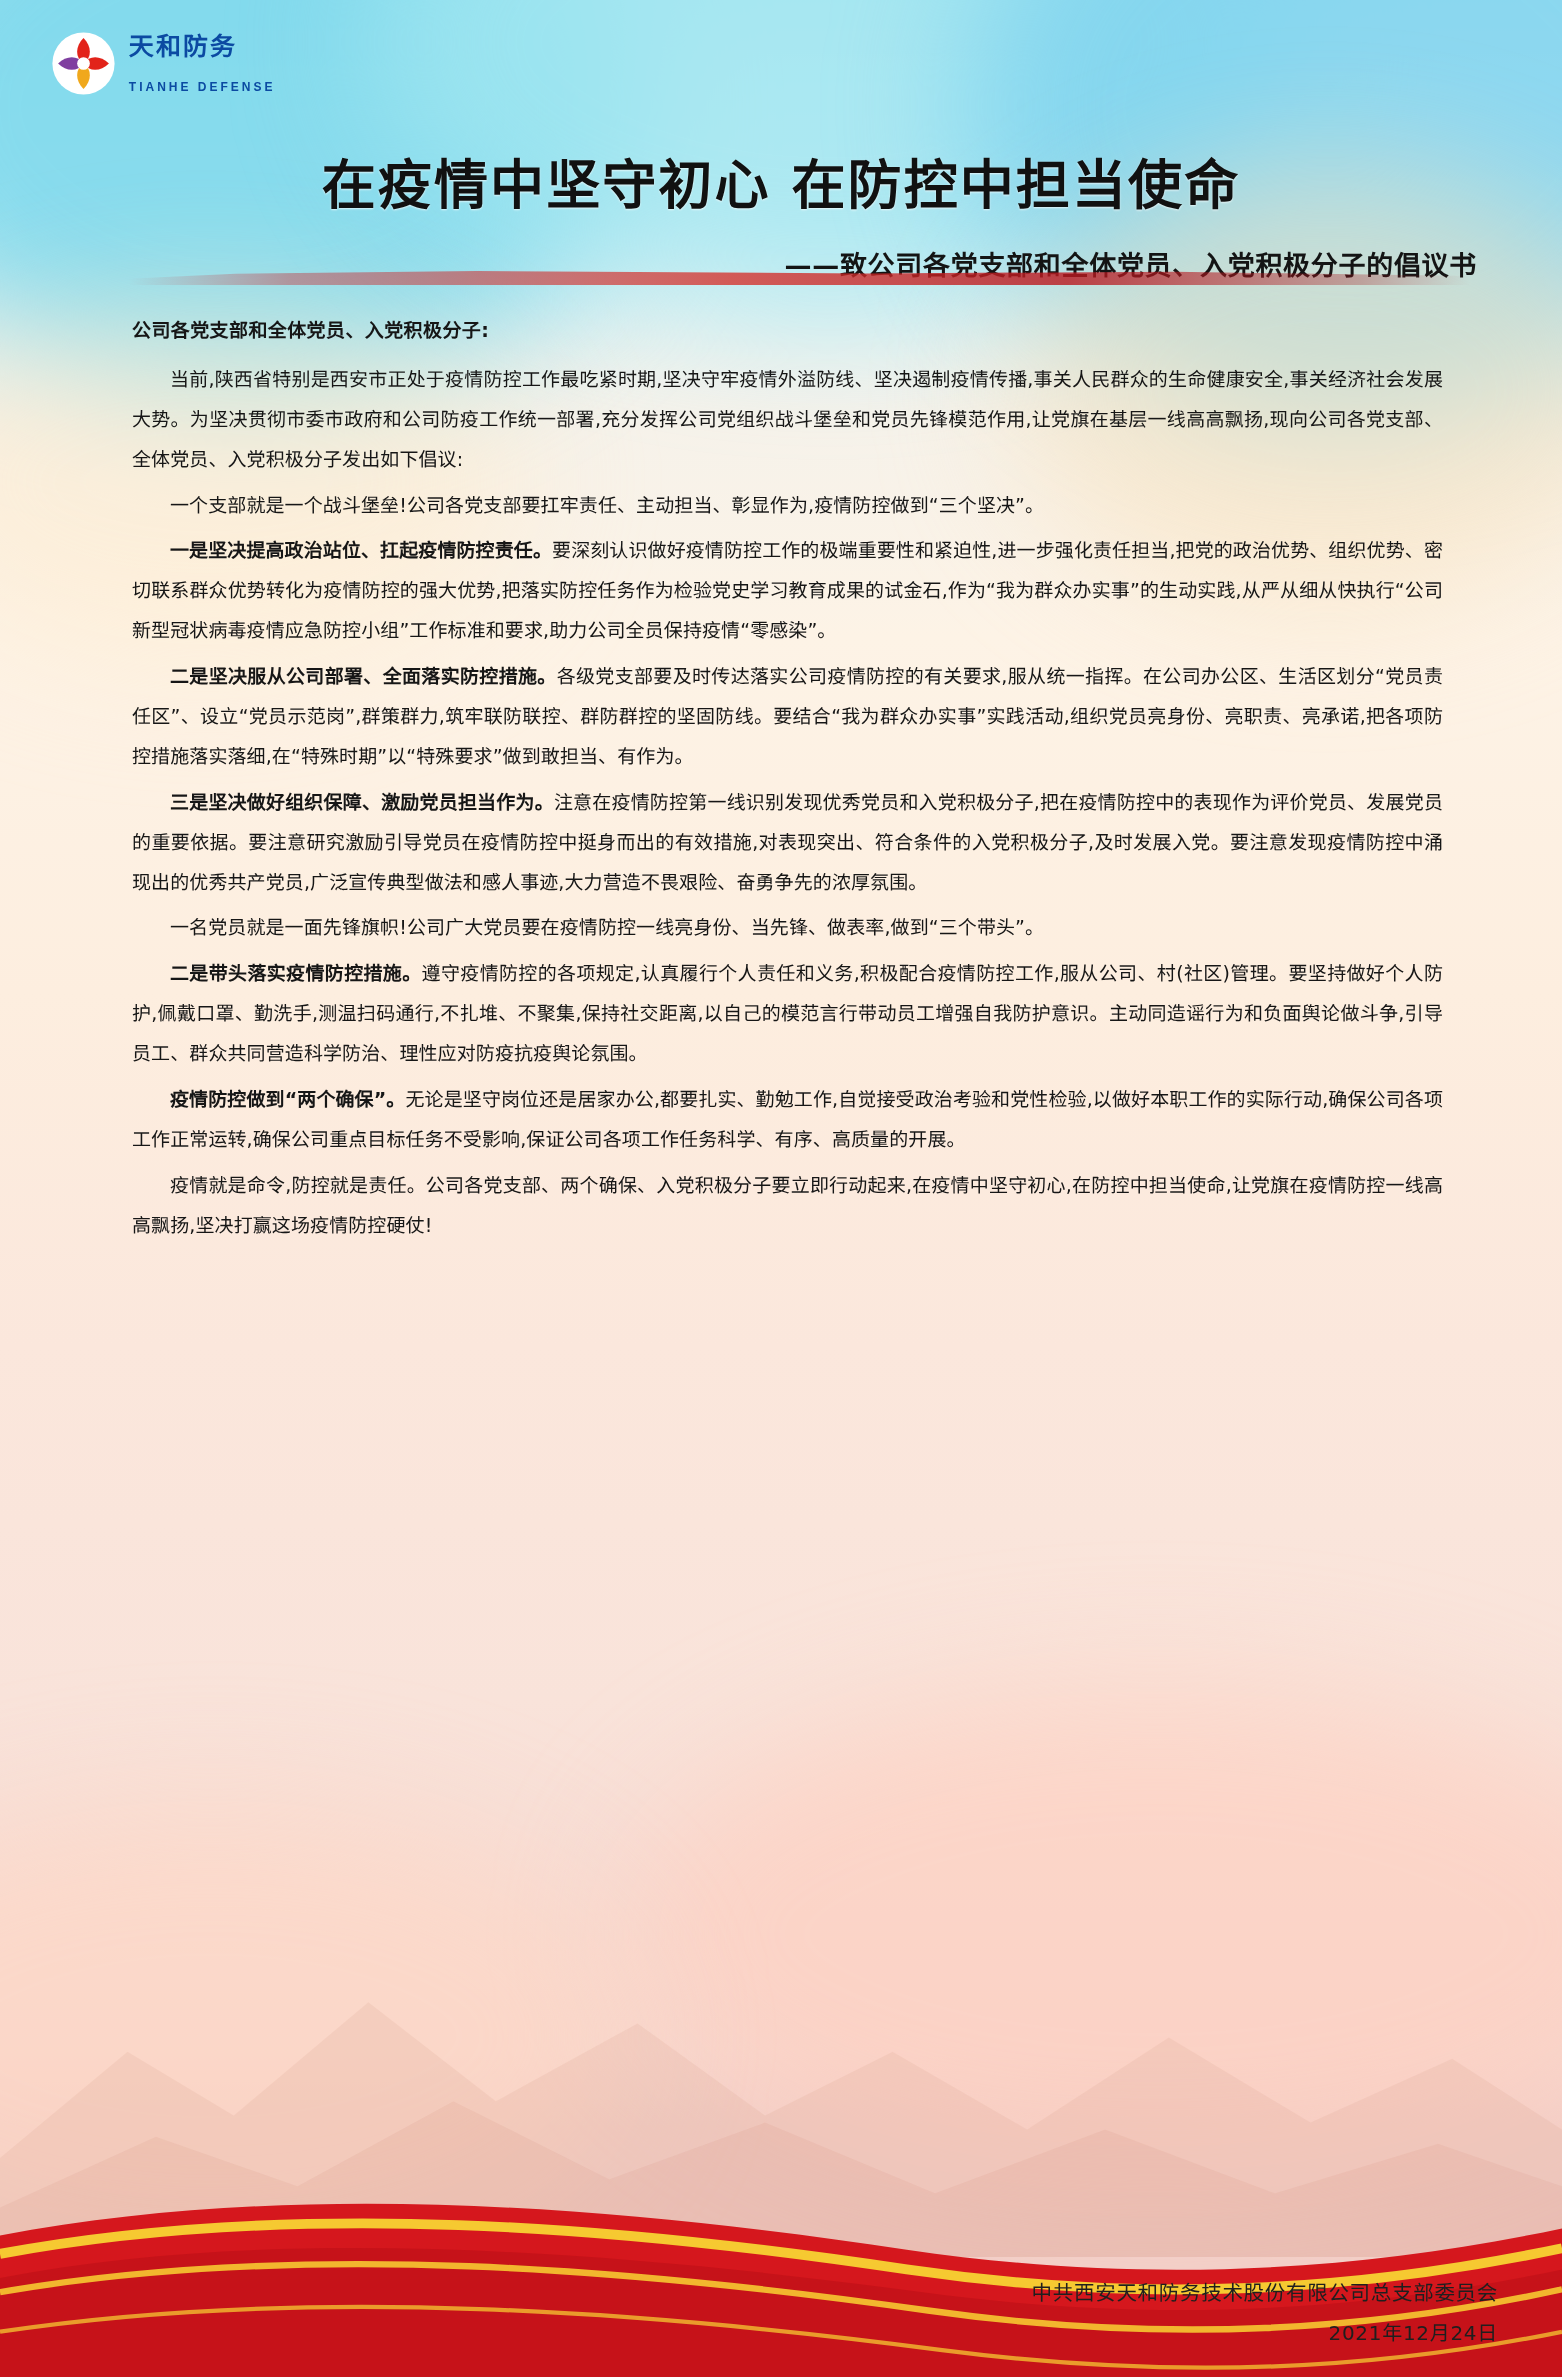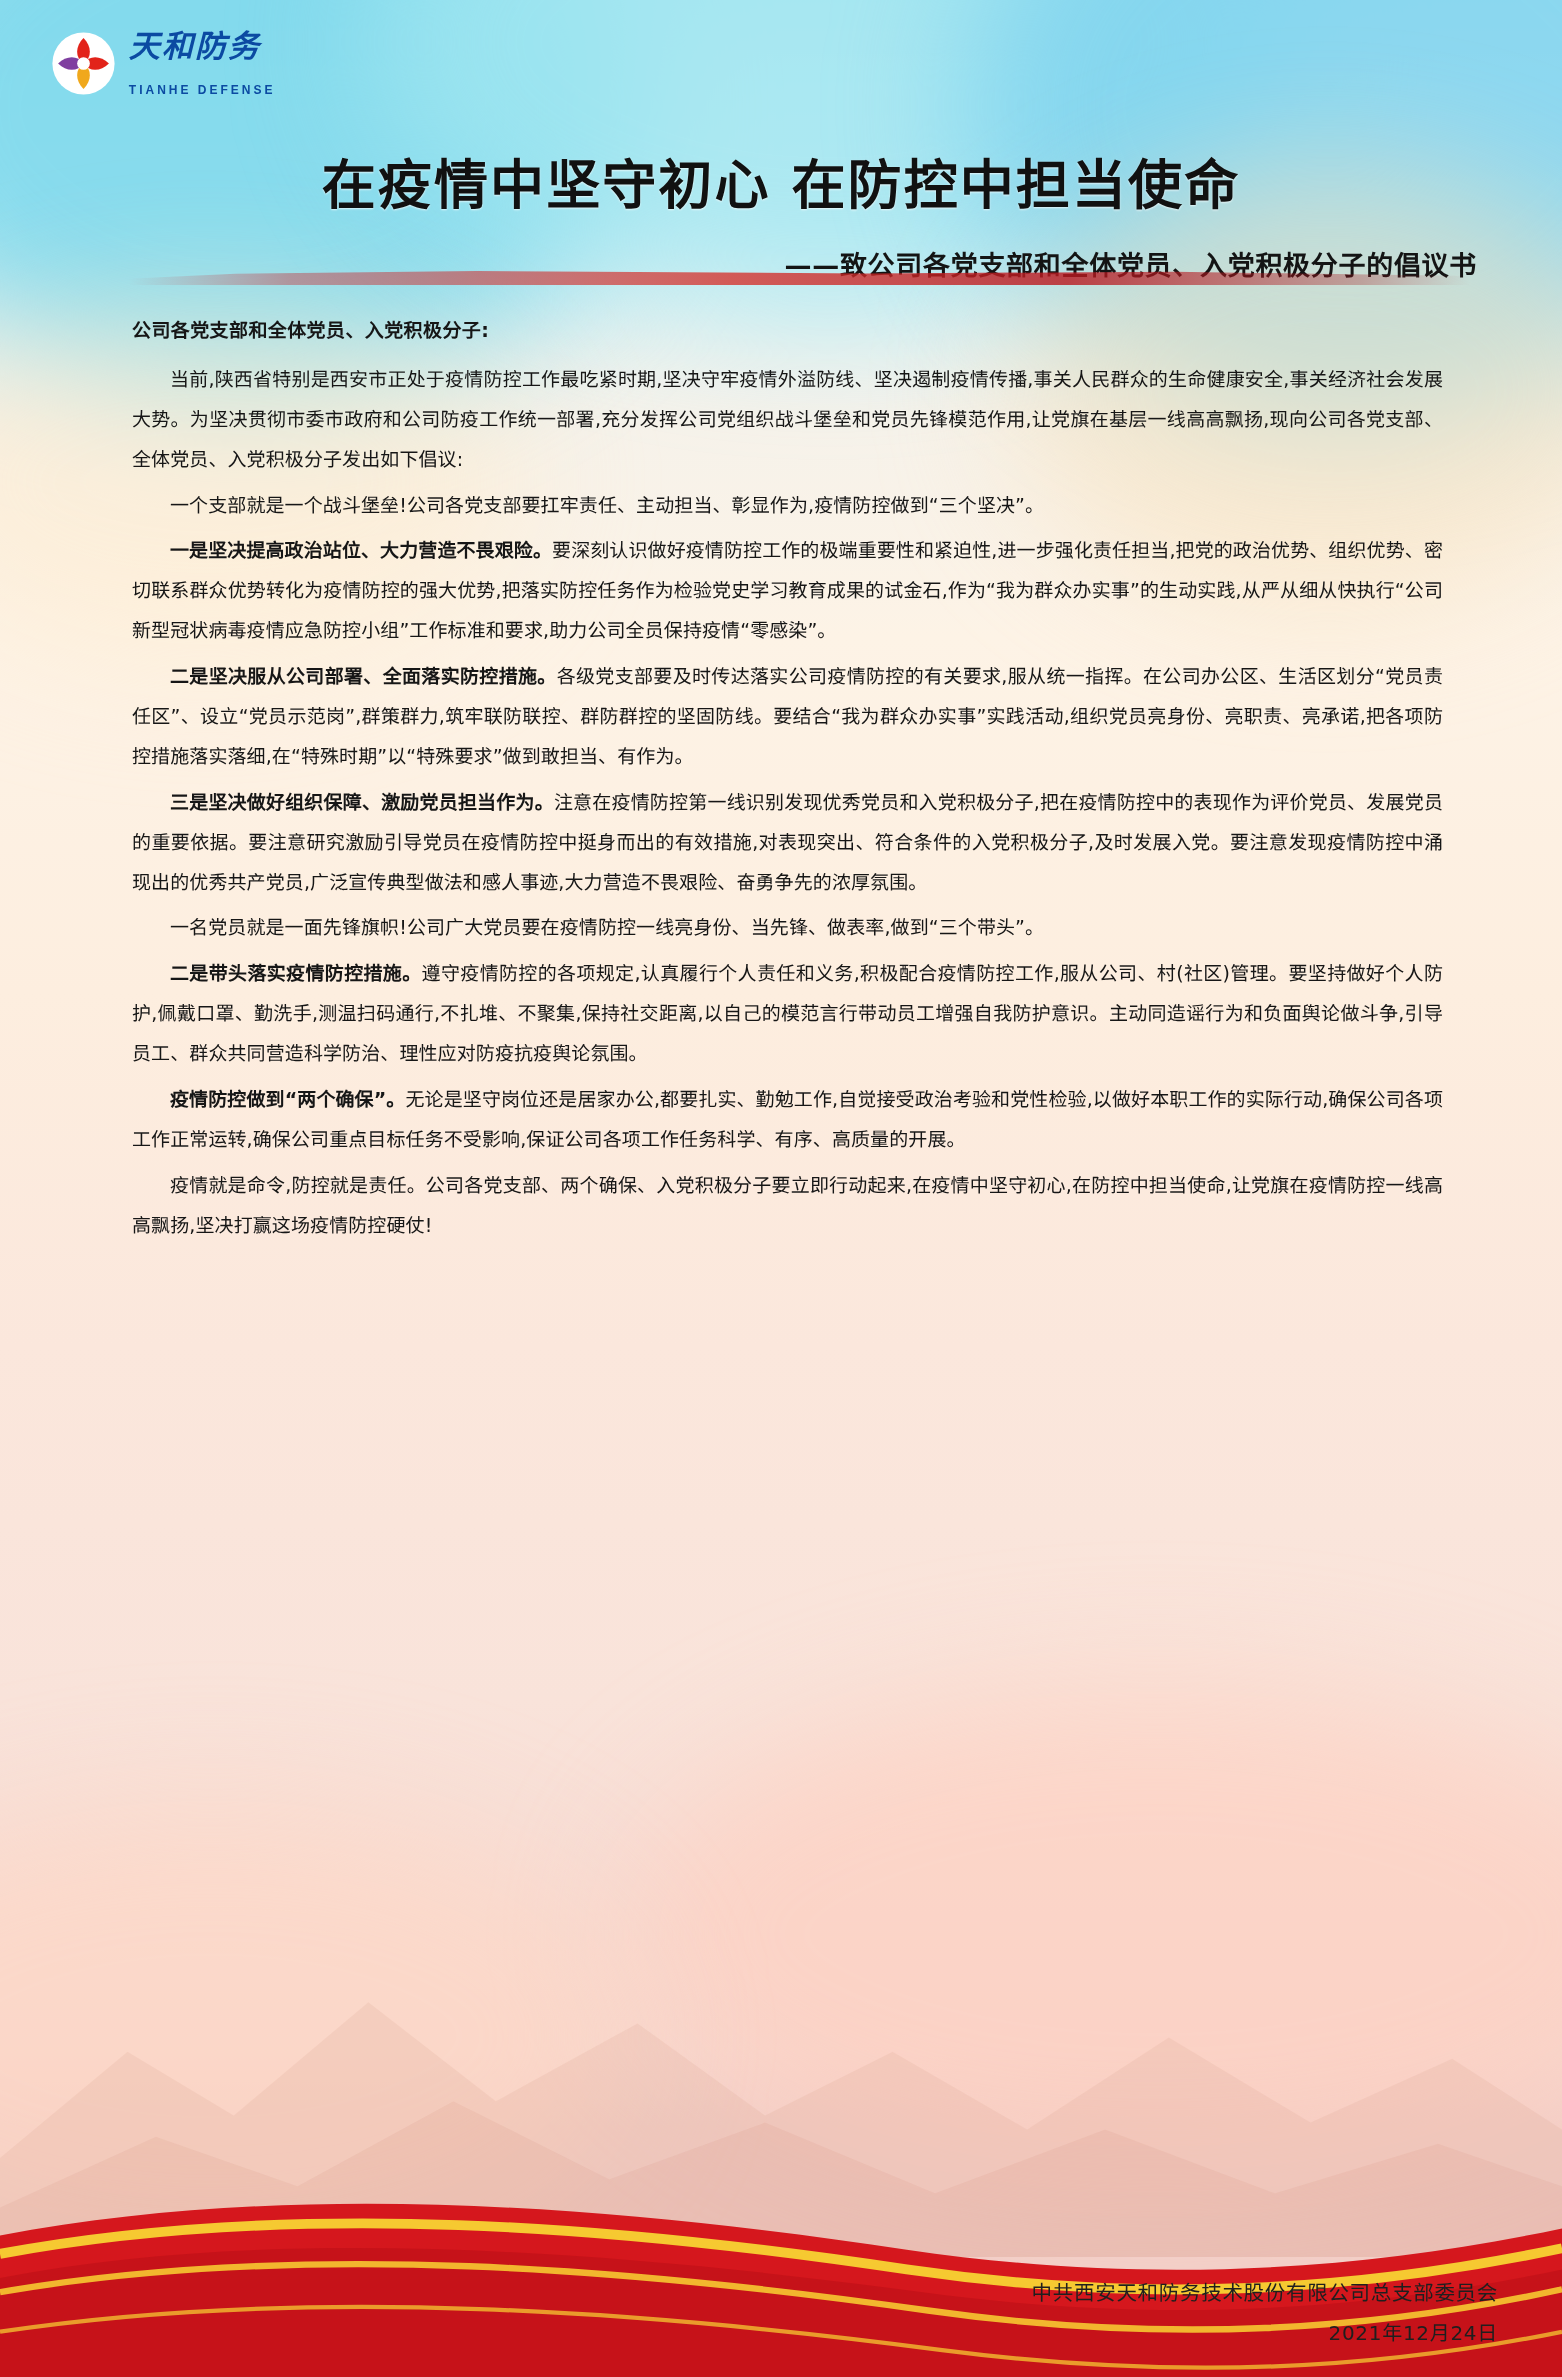--- a/index.html
+++ b/index.html
@@ -69,26 +69,25 @@
     display: flex;
     align-items: center;
     gap: 12.8px;
   }
   .logo-mark {
     width: 65px; height: 65px;
     position: relative;
   }
   .logo-text { line-height: 1; }
   .logo-cn {
-    font-size: 31px;
+    font-size: 25px;
     font-weight: 700;
     color: #0b4aa2;
     letter-spacing: 2.1px;
     font-family: "DejaVu Sans", "Liberation Sans", sans-serif;
-    font-style: italic;
   }
   .logo-en {
     margin-top: 22px;
     font-size: 12px;
     font-weight: 700;
     color: #0b4aa2;
     letter-spacing: 3px;
     font-family: "Liberation Sans", sans-serif;
   }
 
@@ -237,21 +236,21 @@
     <div class="main-title">在疫情中坚守初心 在防控中担当使命</div>
     <div class="subtitle">——致公司各党支部和全体党员、入党积极分子的倡议书</div>
   </div>
   <div class="title-rule"></div>
 
   <div class="content">
     <div class="salutation">公司各党支部和全体党员、入党积极分子:</div>
     <div id="paragraphs">
         <p class="para">当前,陕西省特别是西安市正处于疫情防控工作最吃紧时期,坚决守牢疫情外溢防线、坚决遏制疫情传播,事关人民群众的生命健康安全,事关经济社会发展大势。为坚决贯彻市委市政府和公司防疫工作统一部署,充分发挥公司党组织战斗堡垒和党员先锋模范作用,让党旗在基层一线高高飘扬,现向公司各党支部、全体党员、入党积极分子发出如下倡议:</p>
         <p class="para">一个支部就是一个战斗堡垒!公司各党支部要扛牢责任、主动担当、彰显作为,疫情防控做到“三个坚决”。</p>
-        <p class="para"><b>一是坚决提高政治站位、大力营造不畏艰险。</b>要深刻认识做好疫情防控工作的极端重要性和紧迫性,进一步强化责任担当,把党的政治优势、组织优势、密切联系群众优势转化为疫情防控的强大优势,把落实防控任务作为检验党史学习教育成果的试金石,作为“我为群众办实事”的生动实践,从严从细从快执行“公司新型冠状病毒疫情应急防控小组”工作标准和要求,助力公司全员保持疫情“零感染”。</p>
+        <p class="para"><b>一是坚决提高政治站位、扛起疫情防控责任。</b>要深刻认识做好疫情防控工作的极端重要性和紧迫性,进一步强化责任担当,把党的政治优势、组织优势、密切联系群众优势转化为疫情防控的强大优势,把落实防控任务作为检验党史学习教育成果的试金石,作为“我为群众办实事”的生动实践,从严从细从快执行“公司新型冠状病毒疫情应急防控小组”工作标准和要求,助力公司全员保持疫情“零感染”。</p>
         <p class="para"><b>二是坚决服从公司部署、全面落实防控措施。</b>各级党支部要及时传达落实公司疫情防控的有关要求,服从统一指挥。在公司办公区、生活区划分“党员责任区”、设立“党员示范岗”,群策群力,筑牢联防联控、群防群控的坚固防线。要结合“我为群众办实事”实践活动,组织党员亮身份、亮职责、亮承诺,把各项防控措施落实落细,在“特殊时期”以“特殊要求”做到敢担当、有作为。</p>
         <p class="para"><b>三是坚决做好组织保障、激励党员担当作为。</b>注意在疫情防控第一线识别发现优秀党员和入党积极分子,把在疫情防控中的表现作为评价党员、发展党员的重要依据。要注意研究激励引导党员在疫情防控中挺身而出的有效措施,对表现突出、符合条件的入党积极分子,及时发展入党。要注意发现疫情防控中涌现出的优秀共产党员,广泛宣传典型做法和感人事迹,大力营造不畏艰险、奋勇争先的浓厚氛围。</p>
         <p class="para">一名党员就是一面先锋旗帜!公司广大党员要在疫情防控一线亮身份、当先锋、做表率,做到“三个带头”。</p>
         <p class="para"><b>二是带头落实疫情防控措施。</b>遵守疫情防控的各项规定,认真履行个人责任和义务,积极配合疫情防控工作,服从公司、村(社区)管理。要坚持做好个人防护,佩戴口罩、勤洗手,测温扫码通行,不扎堆、不聚集,保持社交距离,以自己的模范言行带动员工增强自我防护意识。主动同造谣行为和负面舆论做斗争,引导员工、群众共同营造科学防治、理性应对防疫抗疫舆论氛围。</p>
         <p class="para"><b>疫情防控做到“两个确保”。</b>无论是坚守岗位还是居家办公,都要扎实、勤勉工作,自觉接受政治考验和党性检验,以做好本职工作的实际行动,确保公司各项工作正常运转,确保公司重点目标任务不受影响,保证公司各项工作任务科学、有序、高质量的开展。</p>
         <p class="para">疫情就是命令,防控就是责任。公司各党支部、两个确保、入党积极分子要立即行动起来,在疫情中坚守初心,在防控中担当使命,让党旗在疫情防控一线高高飘扬,坚决打赢这场疫情防控硬仗!</p>
       </div>
   </div>
 
   <div class="banner">

